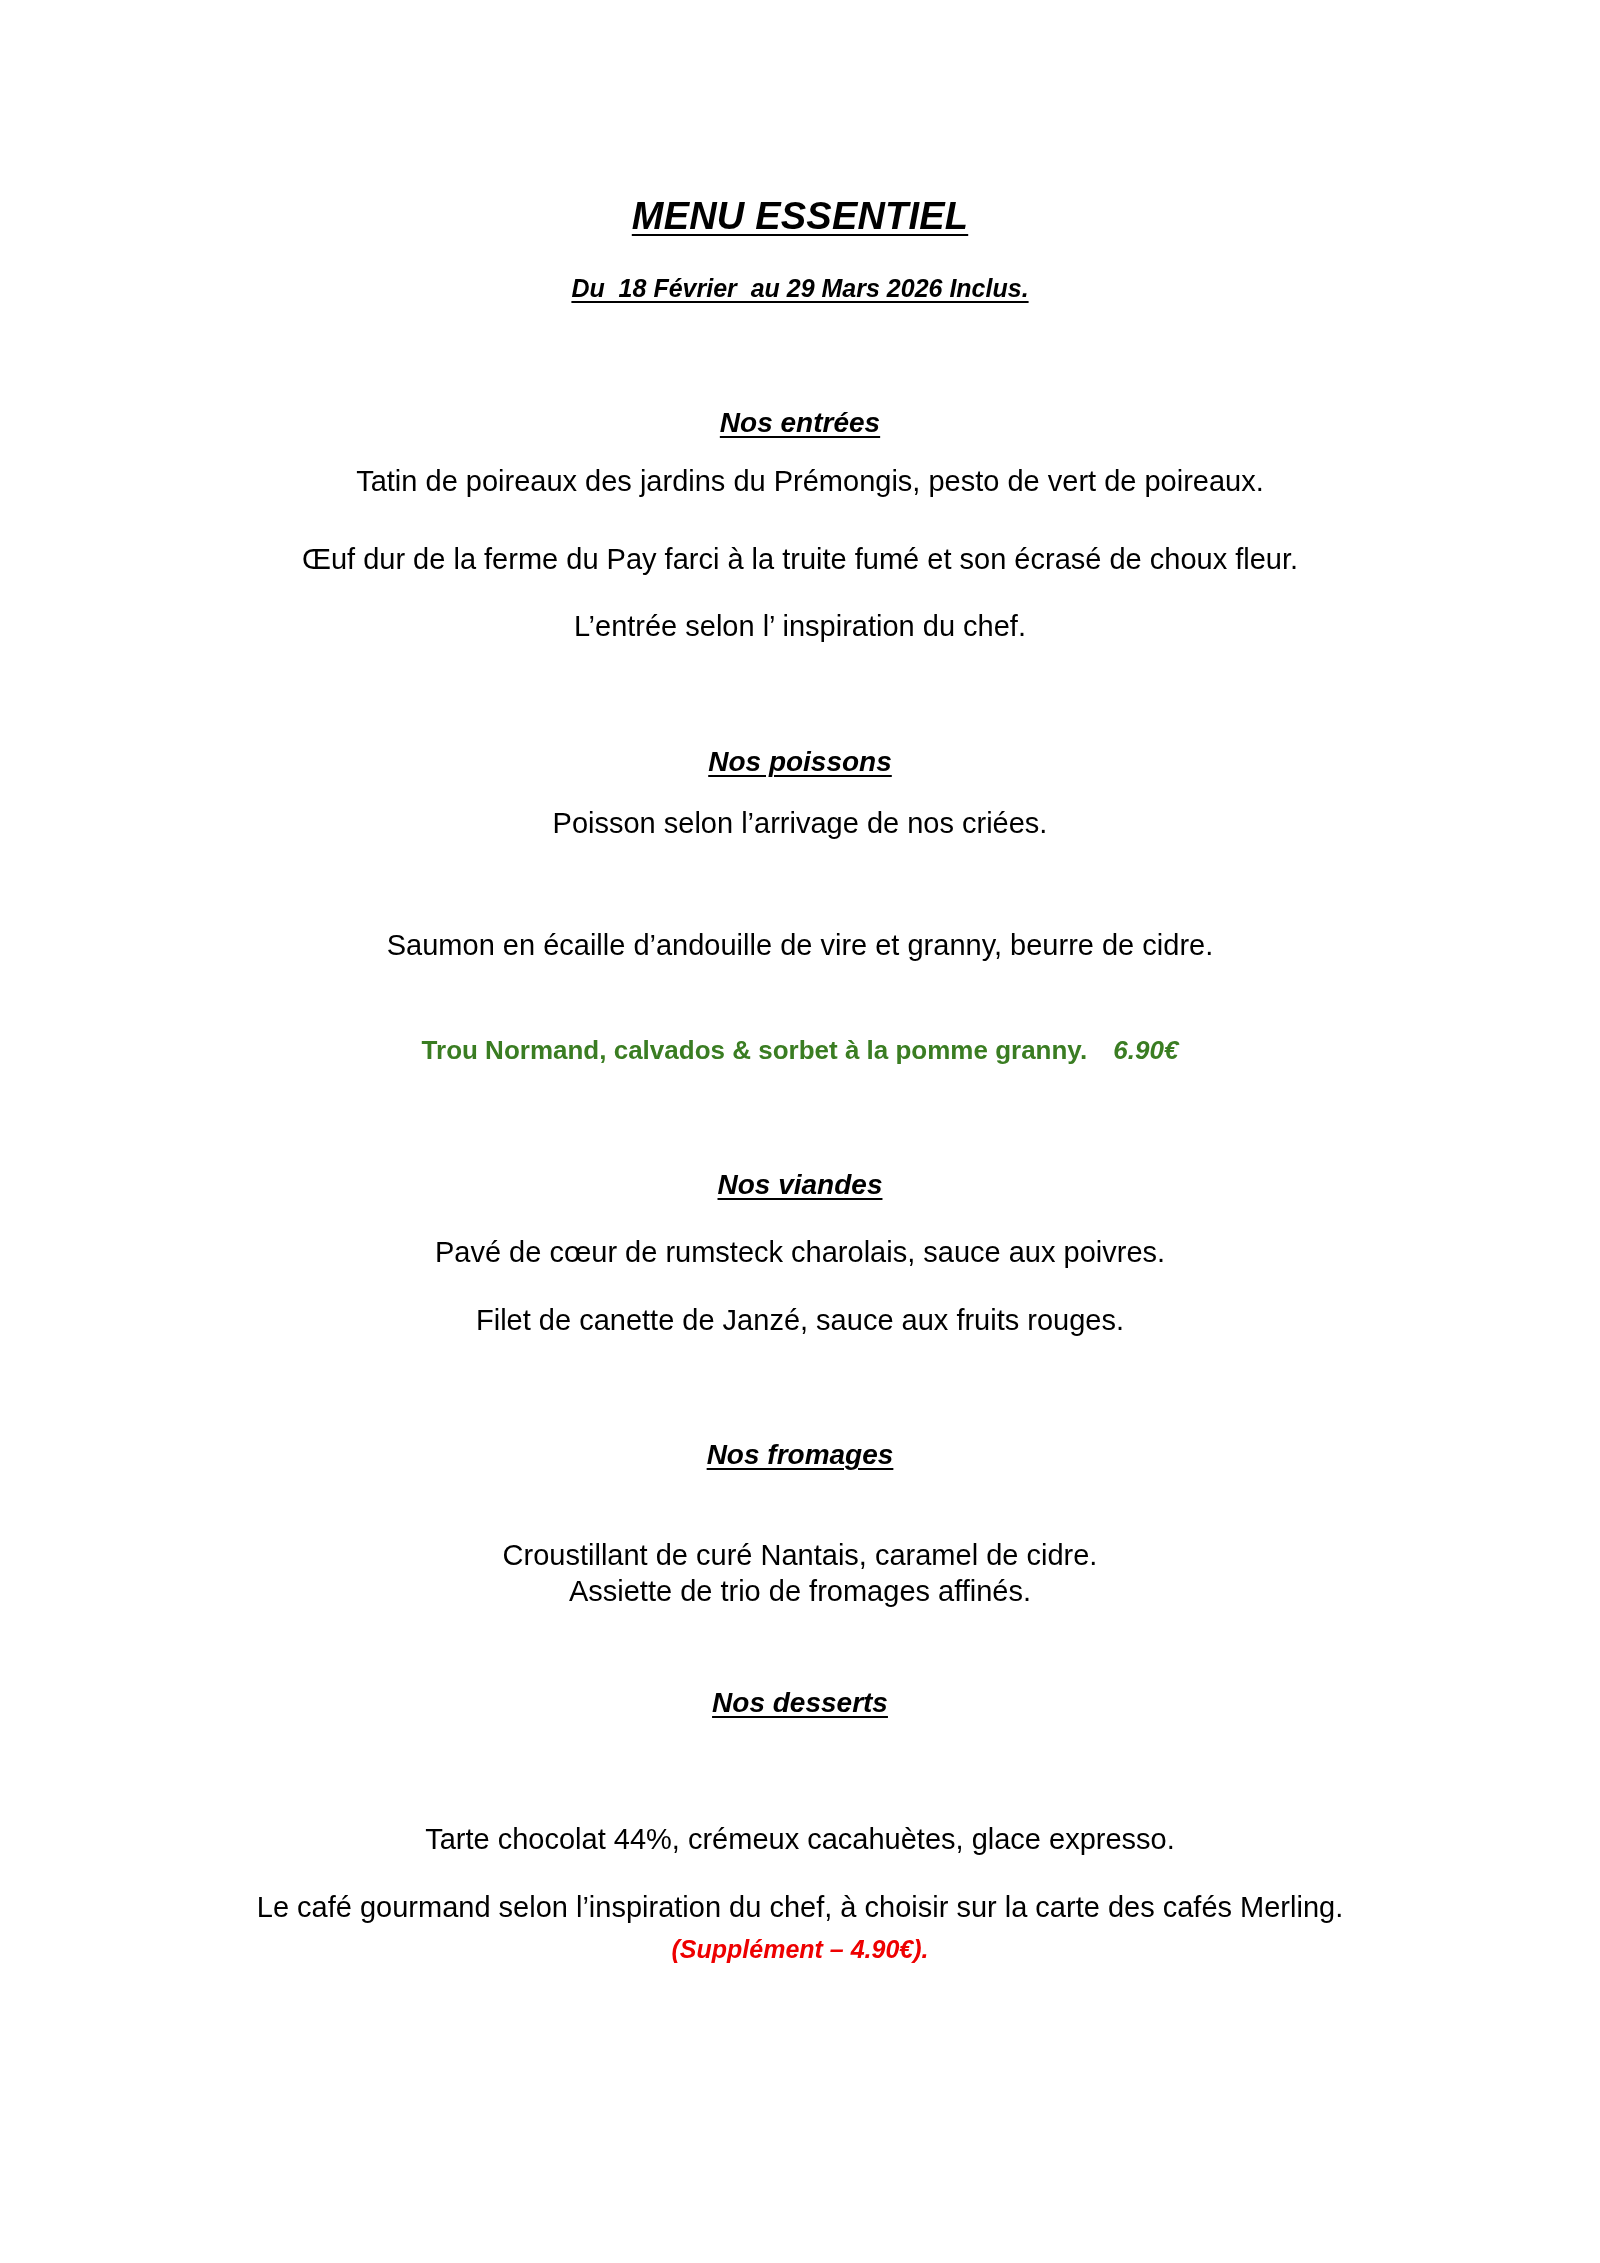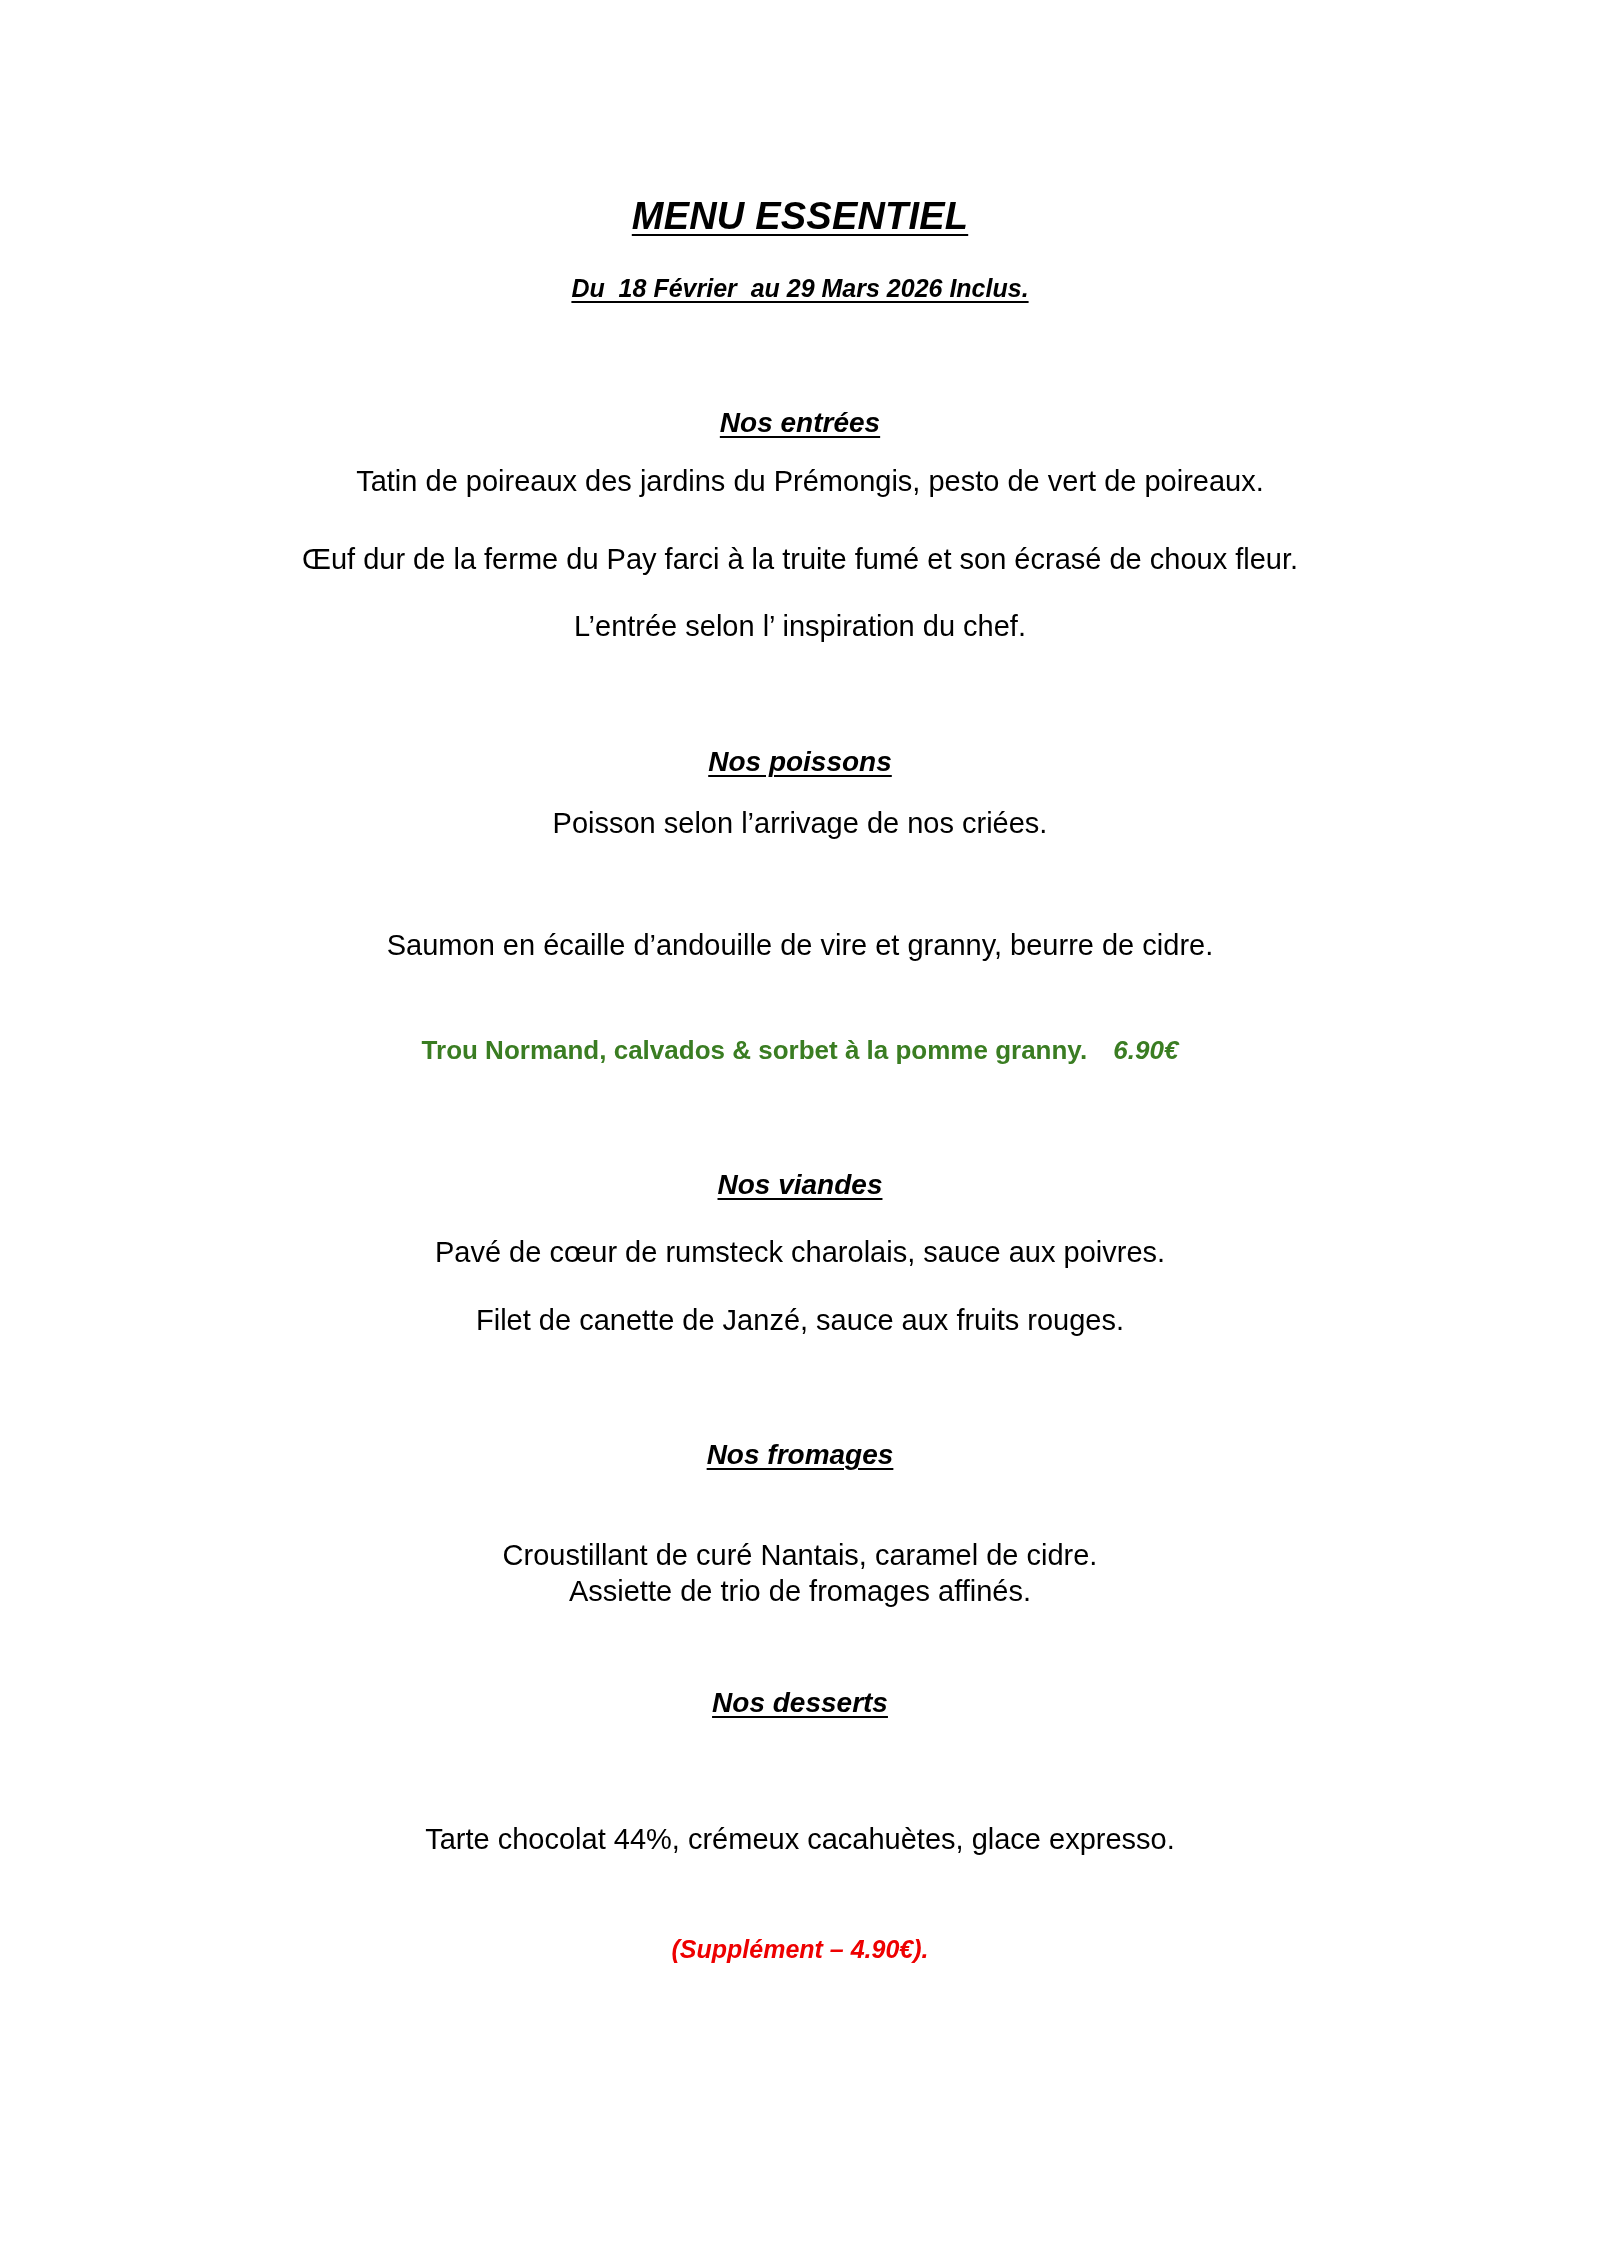--- a/index.html
+++ b/index.html
@@ -106,15 +106,16 @@
   <div class="line section-heading" style="top:1171px;">Nos viandes</div>
   <div class="line item" style="top:1238px;">Pavé de cœur de rumsteck charolais, sauce aux poivres.</div>
   <div class="line item" style="top:1306px;">Filet de canette de Janzé, sauce aux fruits rouges.</div>
 
   <div class="line section-heading" style="top:1441px;">Nos fromages</div>
   <div class="line item" style="top:1541px;">Croustillant de curé Nantais, caramel de cidre.</div>
   <div class="line item" style="top:1577px;">Assiette de trio de fromages affinés.</div>
 
   <div class="line section-heading" style="top:1689px;">Nos desserts</div>
   <div class="line item" style="top:1825px;">Tarte chocolat 44%, crémeux cacahuètes, glace expresso.</div>
+  <div class="line item" style="top:1893px;">Le café gourmand selon l’inspiration du chef, à choisir sur la carte des cafés Merling.</div>
   <div class="line red-note" style="top:1937px; color:#ee0000;">(Supplément – 4.90€).</div>
 
 </div>
 
 </body></html>

